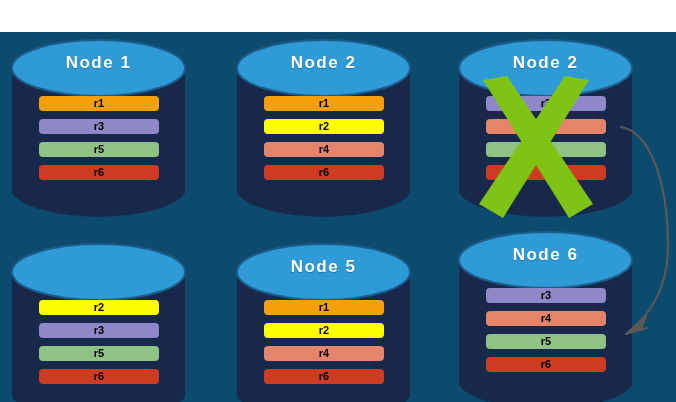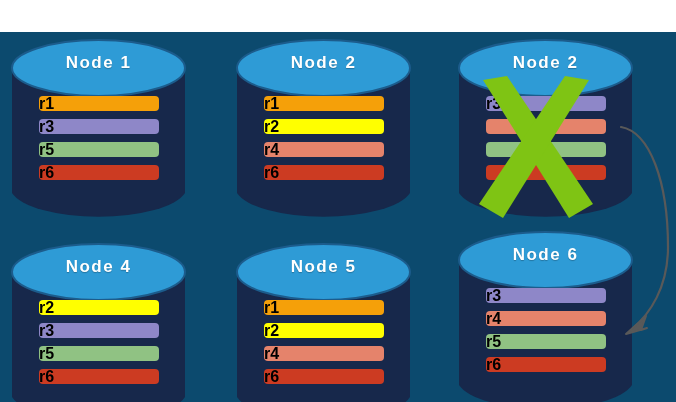--- a/index.html
+++ b/index.html
@@ -47,21 +47,22 @@
   .bars {
     position: absolute;
     left: 29px;
     top: 60px;
     width: 120px;
   }
   .bar {
     height: 15px;
     margin-bottom: 8px;
     border-radius: 4px;
-    font-size: 16px;
+    text-align: center;
+    font-size: 11px;
     font-weight: bold;
     color: #000000;
     line-height: 15px;
     font-family: "Liberation Sans", sans-serif;
   }
   .bar:last-child { margin-bottom: 0; }
   .bar.hidden-label { color: transparent; }
 
   
   .cross-overlay {
@@ -131,21 +132,20 @@
         <polygon points="116,4 92,0 6,128 30,142"></polygon>
       </g>
     </svg>
   </div>
 
   <div class="node" style="left:10px; top:208px;">
     <svg class="cyl-svg" viewBox="0 0 177 189">
       <path d="M2,32 L2,157 A88.5,30 0 0 0 175,157 L175,32 Z" fill="#17284B"></path>
       <ellipse cx="88.5" cy="32" rx="86.5" ry="28" fill="#2E9BD6" stroke="#1C5C8C" stroke-width="2"></ellipse>
     </svg>
-    <div class="node-label">Node 4</div>
     <div class="bars">
       <div class="bar" style="background: rgb(255, 255, 0);">r2</div>
       <div class="bar" style="background: rgb(142, 135, 200);">r3</div>
       <div class="bar" style="background: rgb(144, 194, 131);">r5</div>
       <div class="bar" style="background: rgb(204, 59, 34);">r6</div>
     </div>
   </div>
 
   <div class="node" style="left:235px; top:208px;">
     <svg class="cyl-svg" viewBox="0 0 177 189">

